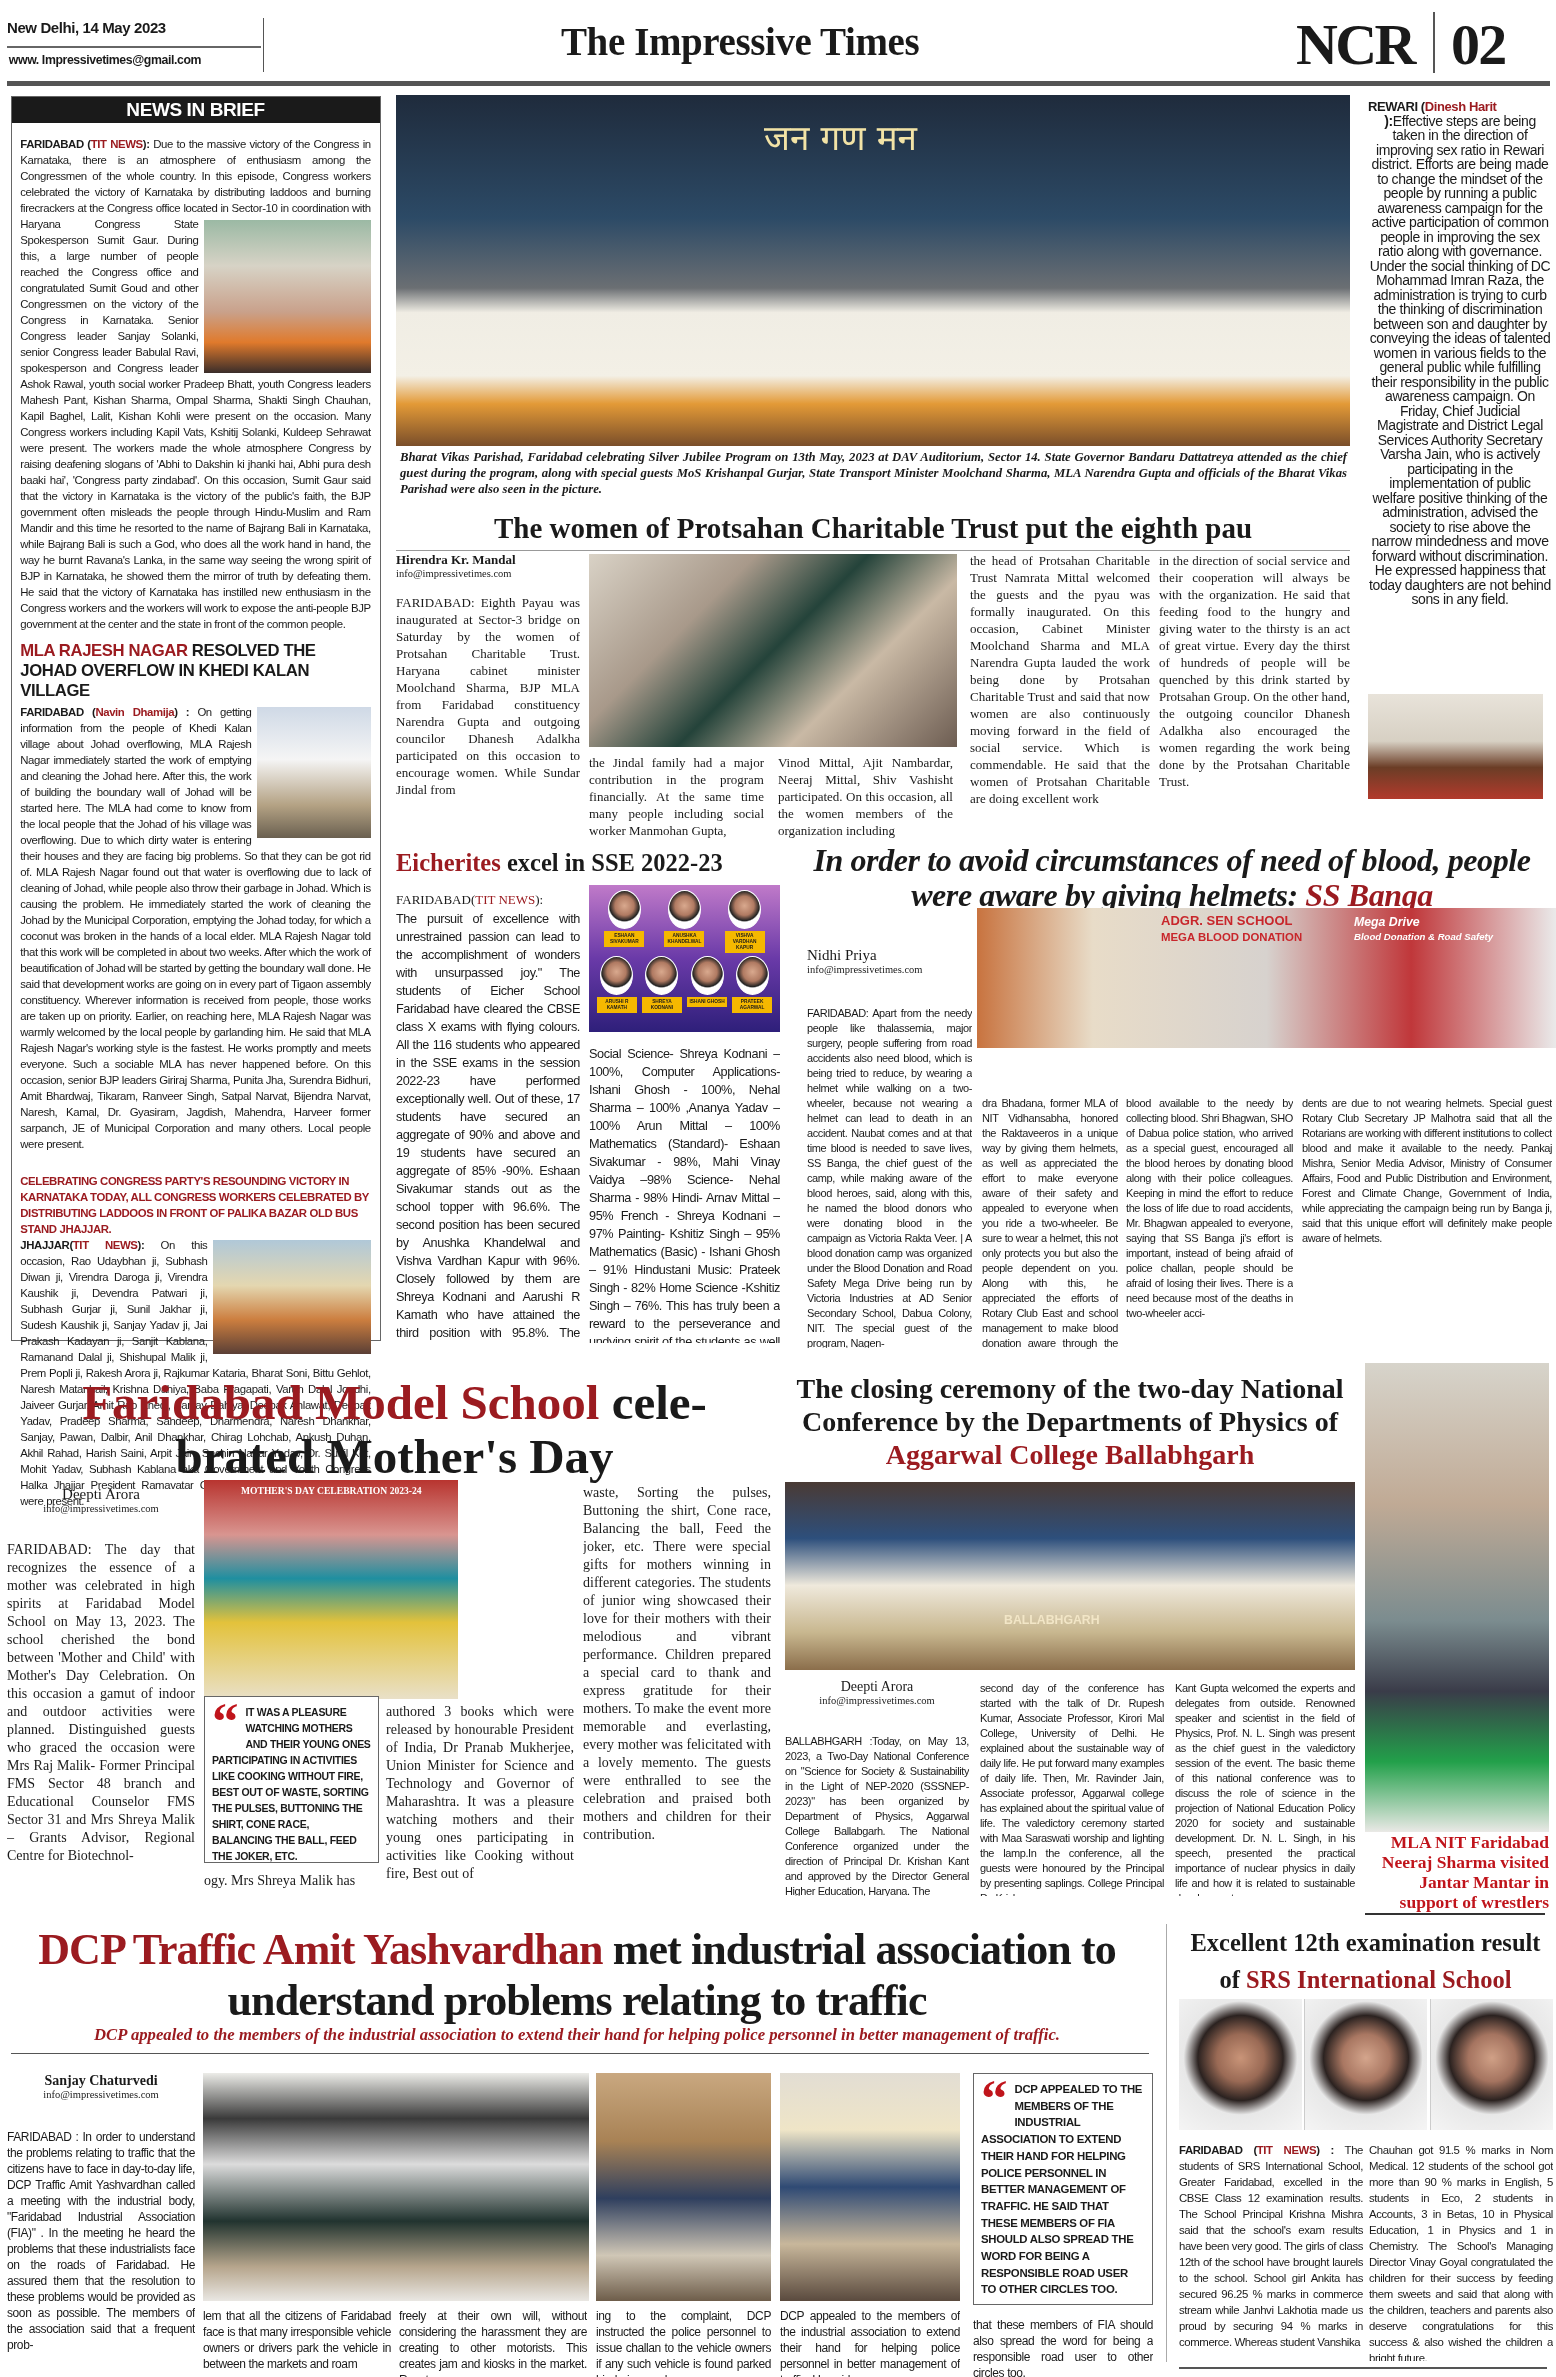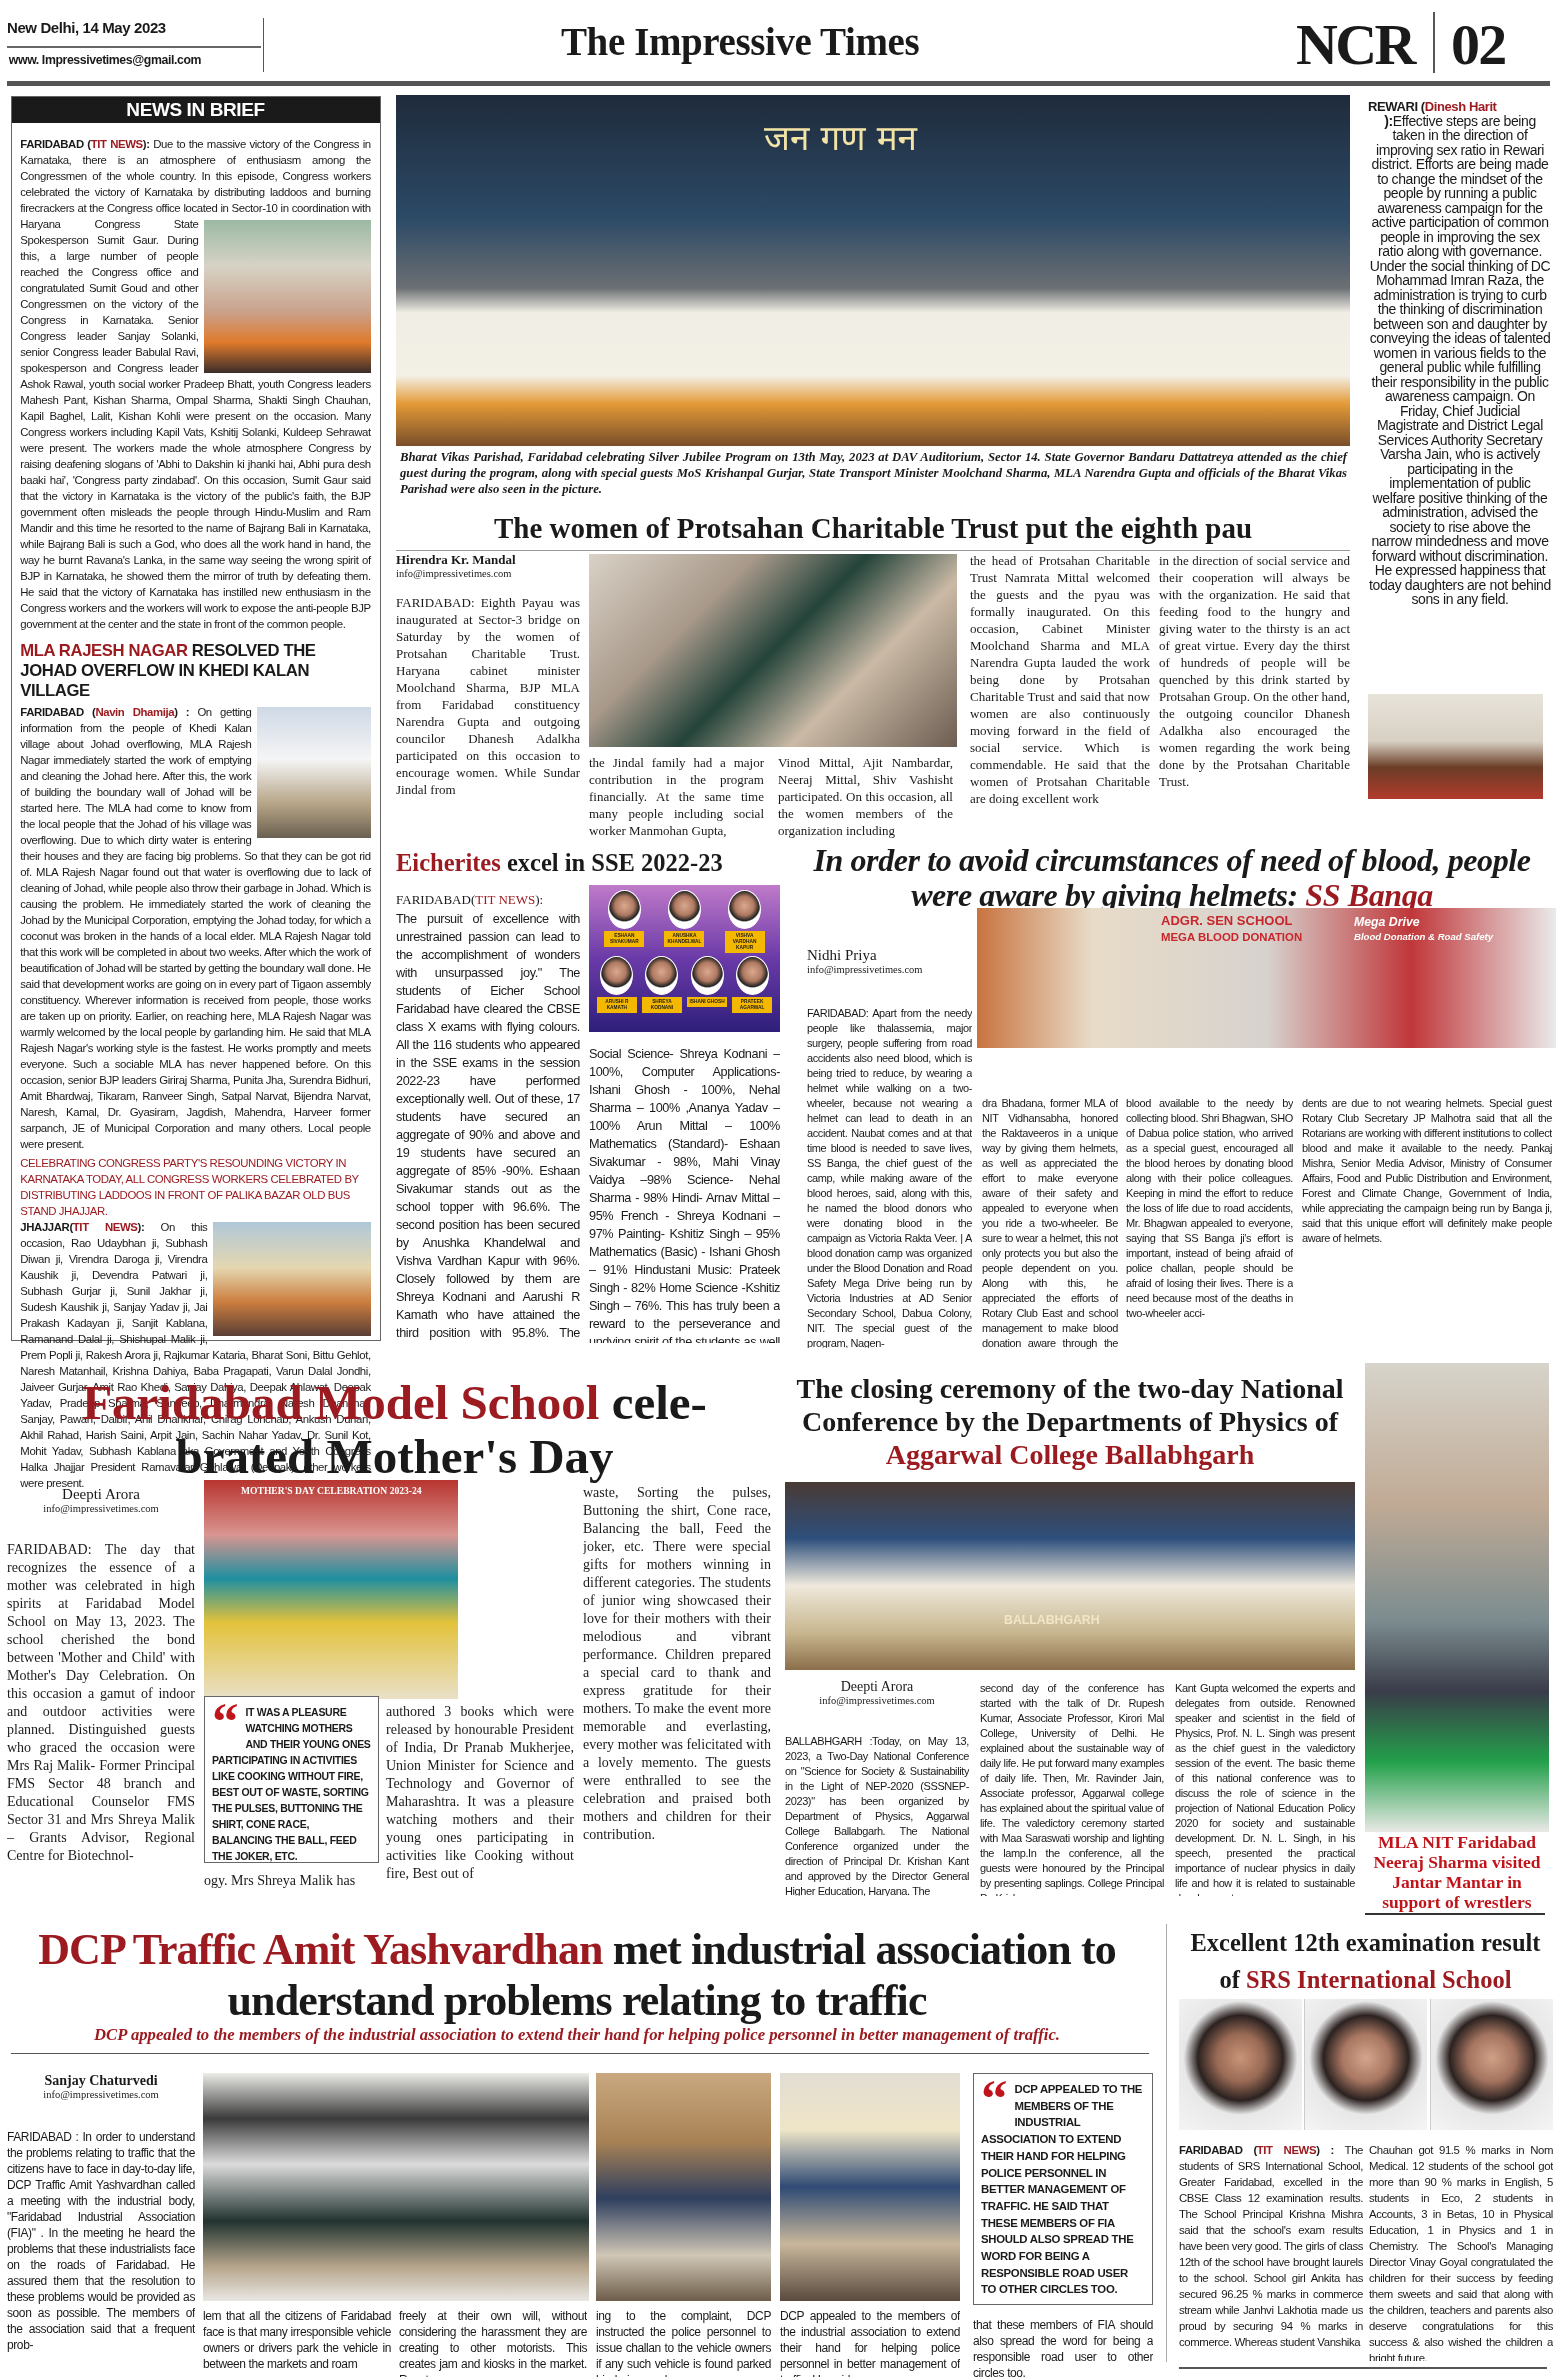--- a/index.html
+++ b/index.html
@@ -47,21 +47,21 @@
 
     <div class="cond" style="font-weight:bold;font-size:16.7px;line-height:20px;margin-top:8.8px">
       <span class="red">MLA RAJESH NAGAR</span><span> RESOLVED THE JOHAD OVERFLOW IN KHEDI KALAN VILLAGE</span>
     </div>
     <div class="body-sans small" style="text-align:justify;margin-top:2.6px">
       <b><span>FARIDABAD (</span><span class="red">Navin Dhamija</span><span>) : </span></b>
       <div class="photo" style="position:relative;float:right;width:114px;height:131px;margin:3.5px 0 3.5px 5.3px;background:linear-gradient(180deg,#cfd9e6 0%,#f5f5f5 40%,#b4a284 75%,#6a6050 100%)"></div>
       <span>On getting information from the people of Khedi Kalan village about Johad overflowing, MLA Rajesh Nagar immediately started the work of emptying and cleaning the Johad here. After this, the work of building the boundary wall of Johad will be started here. The MLA had come to know from the local people that the Johad of his village was overflowing. Due to which dirty water is entering their houses and they are facing big problems. So that they can be got rid of. MLA Rajesh Nagar found out that water is overflowing due to lack of cleaning of Johad, while people also throw their garbage in Johad. Which is causing the problem. He immediately started the work of cleaning the Johad by the Municipal Corporation, emptying the Johad today, for which a coconut was broken in the hands of a local elder. MLA Rajesh Nagar told that this work will be completed in about two weeks. After which the work of beautification of Johad will be started by getting the boundary wall done. He said that development works are going on in every part of Tigaon assembly constituency. Wherever information is received from people, those works are taken up on priority. Earlier, on reaching here, MLA Rajesh Nagar was warmly welcomed by the local people by garlanding him. He said that MLA Rajesh Nagar's working style is the fastest. He works promptly and meets everyone. Such a sociable MLA has never happened before. On this occasion, senior BJP leaders Giriraj Sharma, Punita Jha, Surendra Bidhuri, Amit Bhardwaj, Tikaram, Ranveer Singh, Satpal Narvat, Bijendra Narvat, Naresh, Kamal, Dr. Gyasiram, Jagdish, Mahendra, Harveer former sarpanch, JE of Municipal Corporation and many others. Local people were present.</span>
     </div>
 
-    <div class="body-sans small red" style="font-weight:normal;margin-top:3px">CELEBRATING CONGRESS PARTY'S RESOUNDING VICTORY IN KARNATAKA TODAY, ALL CONGRESS WORKERS CELEBRATED BY DISTRIBUTING LADDOOS IN FRONT OF PALIKA BAZAR OLD BUS STAND JHAJJAR.</div>
+    <div class="body-sans small red" style="font-weight:bold;margin-top:21px">CELEBRATING CONGRESS PARTY'S RESOUNDING VICTORY IN KARNATAKA TODAY, ALL CONGRESS WORKERS CELEBRATED BY DISTRIBUTING LADDOOS IN FRONT OF PALIKA BAZAR OLD BUS STAND JHAJJAR.</div>
     <div class="body-sans small" style="text-align:justify">
       <b><span>JHAJJAR(</span><span class="red">TIT NEWS</span><span>): </span></b>
       <div class="photo" style="position:relative;float:right;width:158px;height:114px;margin:3.5px 0 3.5px 5.3px;background:linear-gradient(180deg,#b0c8d8 0%,#e4d7b0 40%,#cc7e3f 70%,#5a3f36 100%)"></div>
       <span>On this occasion, Rao Udaybhan ji, Subhash Diwan ji, Virendra Daroga ji, Virendra Kaushik ji, Devendra Patwari ji, Subhash Gurjar ji, Sunil Jakhar ji, Sudesh Kaushik ji, Sanjay Yadav ji, Jai Prakash Kadayan ji, Sanjit Kablana, Ramanand Dalal ji, Shishupal Malik ji, Prem Popli ji, Rakesh Arora ji, Rajkumar Kataria, Bharat Soni, Bittu Gehlot, Naresh Matanhail, Krishna Dahiya, Baba Pragapati, Varun Dalal Jondhi, Jaiveer Gurjar, Amit Rao Khedi, Sanjay Dahiya, Deepak Ahlawat, Deepak Yadav, Pradeep Sharma, Sandeep, Dharmendra, Naresh Dhankhar, Sanjay, Pawan, Dalbir, Anil Dhankhar, Chirag Lohchab, Ankush Duhan, Akhil Rahad, Harish Saini, Arpit Jain, Sachin Nahar Yadav, Dr. Sunil Kot, Mohit Yadav, Subhash Kablana aka Government and Youth Congress Halka Jhajjar President Ramavatar Gehlawat (Deepak), other workers were present.</span>
     </div>
   </div>
 </div>
 
 <div class="photo" style="left:396px;top:95px;width:954px;height:351px;background:linear-gradient(180deg,#1f2b3c 0%,#2c4a66 35%,#6b6f73 55%,#f0ede4 62%,#f3f0e6 80%,#e39a37 88%,#7a4e2a 100%)">
   <div style="position:absolute;left:368px;top:17.5px;color:#f2e3a6;font-family:'DejaVu Sans',sans-serif;font-size:35px;font-weight:normal">जन गण मन</div>
@@ -179,21 +179,21 @@
 </div>
 <div class="abs byline" style="left:785px;top:1679px;width:184px">
   <div class="n" style="font-weight:normal;font-size:14px">Deepti Arora</div>
   <div class="e">info@impressivetimes.com</div>
 </div>
 <div class="col body-sans" style="left:785px;top:1734px;width:184px;height:162px;font-size:11px;line-height:15px">BALLABHGARH :Today, on May 13, 2023, a Two-Day National Conference on "Science for Society &amp; Sustainability in the Light of NEP-2020 (SSSNEP-2023)" has been organized by Department of Physics, Aggarwal College Ballabgarh. The National Conference organized under the direction of Principal Dr. Krishan Kant and approved by the Director General Higher Education, Haryana. The</div>
 <div class="col body-sans" style="left:980px;top:1681px;width:184px;height:215px;font-size:11px;line-height:15px">second day of the conference has started with the talk of Dr. Rupesh Kumar, Associate Professor, Kirori Mal College, University of Delhi. He explained about the sustainable way of daily life. He put forward many examples of daily life. Then, Mr. Ravinder Jain, Associate professor, Aggarwal college has explained about the spiritual value of life. The valedictory ceremony started with Maa Saraswati worship and lighting the lamp.In the conference, all the guests were honoured by the Principal by presenting saplings. College Principal Dr. Krishan</div>
 <div class="col body-sans" style="left:1175px;top:1681px;width:180px;height:215px;font-size:11px;line-height:15px">Kant Gupta welcomed the experts and delegates from outside. Renowned speaker and scientist in the field of Physics, Prof. N. L. Singh was present as the chief guest in the valedictory session of the event. The basic theme of this national conference was to discuss the role of science in the projection of National Education Policy 2020 for society and sustainable development. Dr. N. L. Singh, in his speech, presented the practical importance of nuclear physics in daily life and how it is related to sustainable development.</div>
 
 <div class="photo" style="left:1365px;top:1363px;width:184px;height:469px;background:linear-gradient(180deg,#d7d4cb 0%,#c0aa95 30%,#7b8c8f 55%,#3a3c49 70%,#22a04a 85%,#eae9e6 100%)"></div>
-<div class="abs serif" style="left:1365px;top:1832px;width:184px;color:#c0141b;font-weight:bold;font-size:17.5px;line-height:20px;text-align:center">MLA NIT Faridabad Neeraj Sharma visited Jantar Mantar in support of wrestlers</div>
+<div class="abs serif" style="left:1365px;top:1832px;width:184px;color:#c0141b;font-weight:bold;font-size:17.5px;line-height:20px;text-align:right">MLA NIT Faridabad Neeraj Sharma visited Jantar Mantar in support of wrestlers</div>
 <div class="rule" style="left:1365px;top:1913px;width:180px;height:1.8px;background:#333"></div>
 
 <div class="abs hl" style="left:7px;top:1924px;width:1140px;font-size:44px;line-height:51px;letter-spacing:-0.9px">
   <span class="red">DCP Traffic Amit Yashvardhan</span><span> met industrial association to understand problems relating to traffic</span>
 </div>
 <div class="abs serif red" style="left:7px;top:2025px;width:1140px;font-size:16.7px;font-style:italic;font-weight:bold;text-align:center">DCP appealed to the members of the industrial association to extend their hand for helping police personnel in better management of traffic.</div>
 <div class="rule" style="left:10.5px;top:2053px;width:1138px;height:0.9px;background:#555"></div>
 <div class="rule" style="left:1166px;top:1924px;width:0.9px;height:438px;background:#aaa"></div>
 
 <div class="abs byline" style="left:7px;top:2073px;width:188px">

